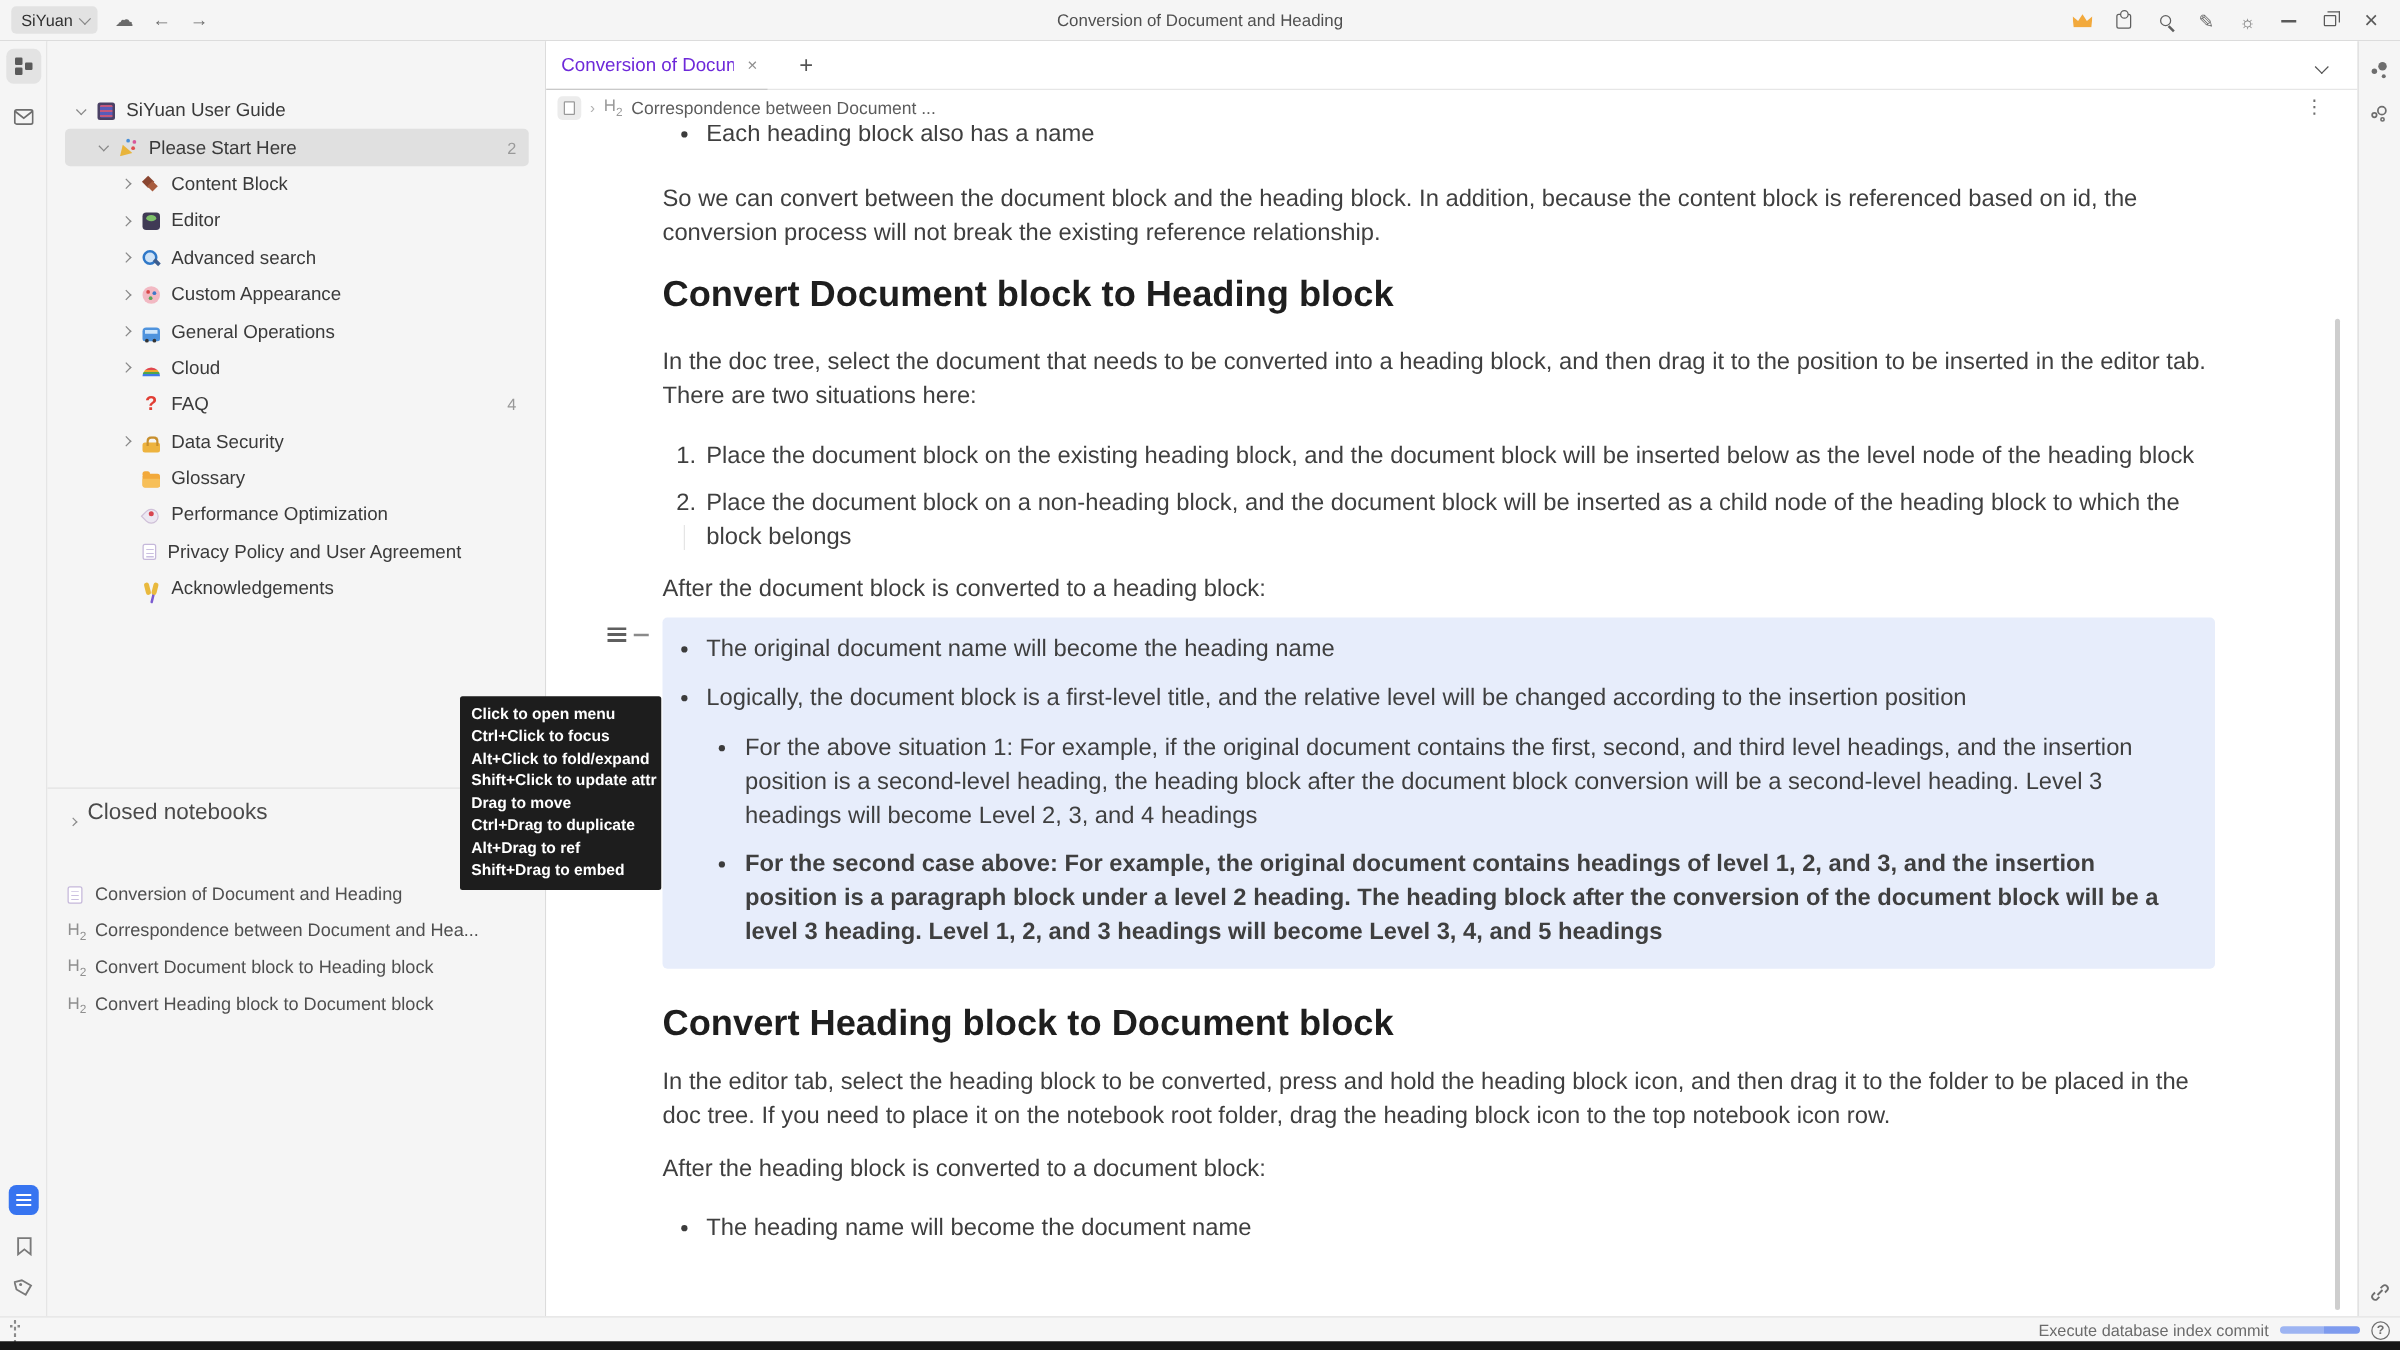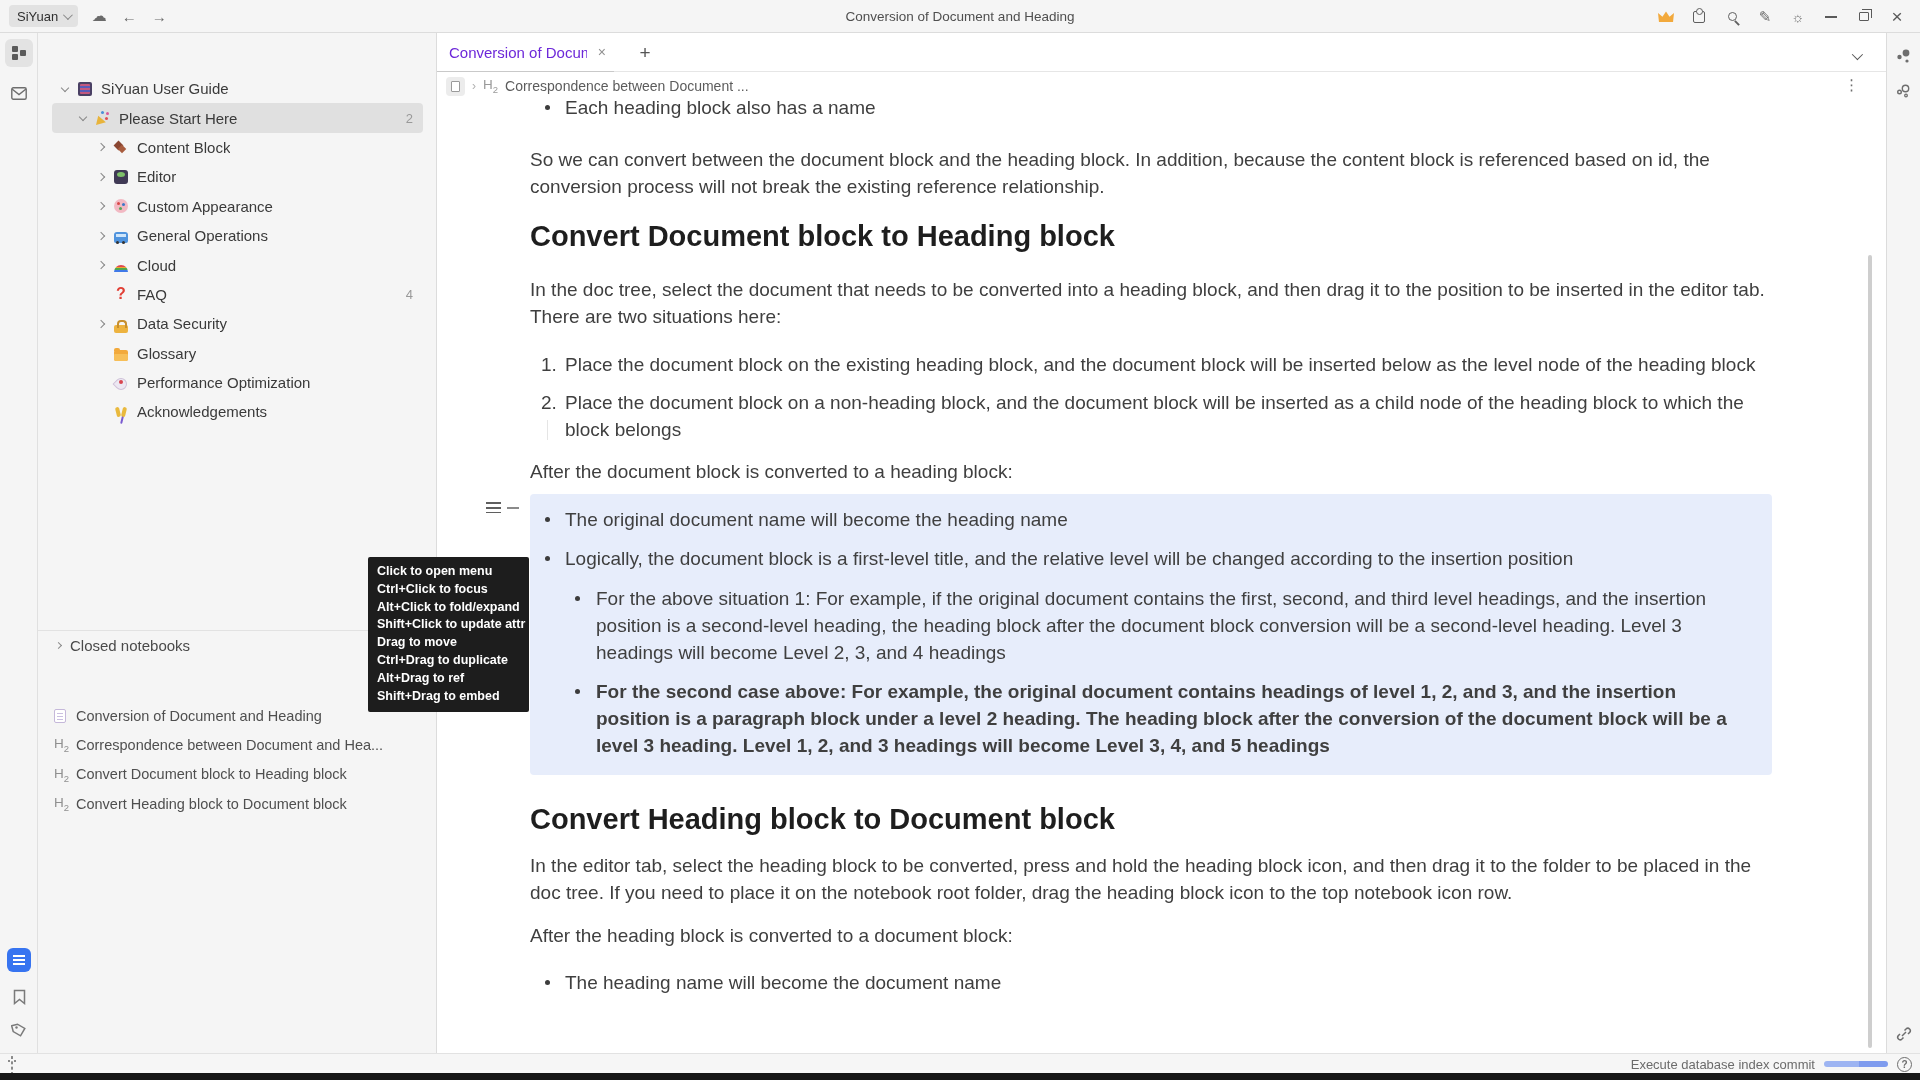--- a/index.html
+++ b/index.html
@@ -103,21 +103,21 @@
   .i-rocket::after { content:""; position:absolute; left:5px; top:4px; width:4px; height:4px; background:#d8454f; border-radius:50%; }
   .i-page { background:#fff; border:1px solid #c5b8da; border-radius:2px; width:11px; height:13px; }
   .i-page::after { content:""; position:absolute; left:2px; top:3px; width:6px; height:7px;
     background:repeating-linear-gradient(180deg,#cabfe0 0 1px,transparent 1px 3px); }
   .i-hands::before { content:""; position:absolute; left:2px; top:2px; width:4px; height:10px; background:#e9b93d;
     border-radius:2px; transform:rotate(-14deg); }
   .i-hands::after { content:""; position:absolute; right:2px; top:2px; width:4px; height:10px; background:#e9b93d;
     border-radius:2px; transform:rotate(14deg); box-shadow:0 8px 0 -1px #7a5bd0; }
 
   .closed-nb { position:absolute; left:0; top:597px; width:399px; height:30px; border-top:1px solid #e2e2e2;
-    display:flex; align-items:center; gap:9px; padding-left:18px; font-size:15px; color:#4a4a4a; }
+    display:flex; align-items:flex-end; gap:9px; padding-left:18px; font-size:18px; color:#4a4a4a; }
   .outline-panel-head { position:absolute; left:0; top:631px; width:399px; height:36px; border-top:1px solid #e2e2e2;
     display:flex; align-items:center; gap:9px; padding-left:14px; font-size:15px; color:#333; }
   .ol-glyph { display:inline-block; width:13px; height:11px;
     background:repeating-linear-gradient(180deg,#333 0 1.8px,transparent 1.8px 4.6px); }
   .outline-list { position:absolute; left:0; top:668px; width:399px; }
   .ol-row { display:flex; align-items:center; height:29.4px; padding-left:16px; font-size:14.5px; color:#4f4f4f; }
   .ol-marker { color:#8f8f8f; font-size:13.5px; width:22px; flex:none; }
   .ol-marker sub { font-size:9.5px; }
   .ol-row .i-page { flex:none; margin-right:11px; position:relative; }
   .ol-label { white-space:nowrap; overflow:hidden; }
@@ -277,20 +277,26 @@
 
         </div>
 
         <div class="tree-row d2">
           <span class="tchev chev-right"></span>
           <span class="ticon i-editor"></span>
           <span class="tlabel">Editor</span>
 
         </div>
 
+        <div class="tree-row d2">
+          <span class="tchev chev-right"></span>
+          <span class="ticon i-search"></span>
+          <span class="tlabel">Advanced search</span>
+
+        </div>
 
         <div class="tree-row d2">
           <span class="tchev chev-right"></span>
           <span class="ticon i-palette"></span>
           <span class="tlabel">Custom Appearance</span>
 
         </div>
 
         <div class="tree-row d2">
           <span class="tchev chev-right"></span>
@@ -327,20 +333,26 @@
 
         </div>
 
         <div class="tree-row d2">
           <span class="tchev chev-none"></span>
           <span class="ticon i-rocket"></span>
           <span class="tlabel">Performance Optimization</span>
 
         </div>
 
+        <div class="tree-row d2">
+          <span class="tchev chev-none"></span>
+          <span class="ticon i-page"></span>
+          <span class="tlabel">Privacy Policy and User Agreement</span>
+
+        </div>
 
         <div class="tree-row d2">
           <span class="tchev chev-none"></span>
           <span class="ticon i-hands"></span>
           <span class="tlabel">Acknowledgements</span>
 
         </div>
       </div>
 
     <div class="closed-nb">

